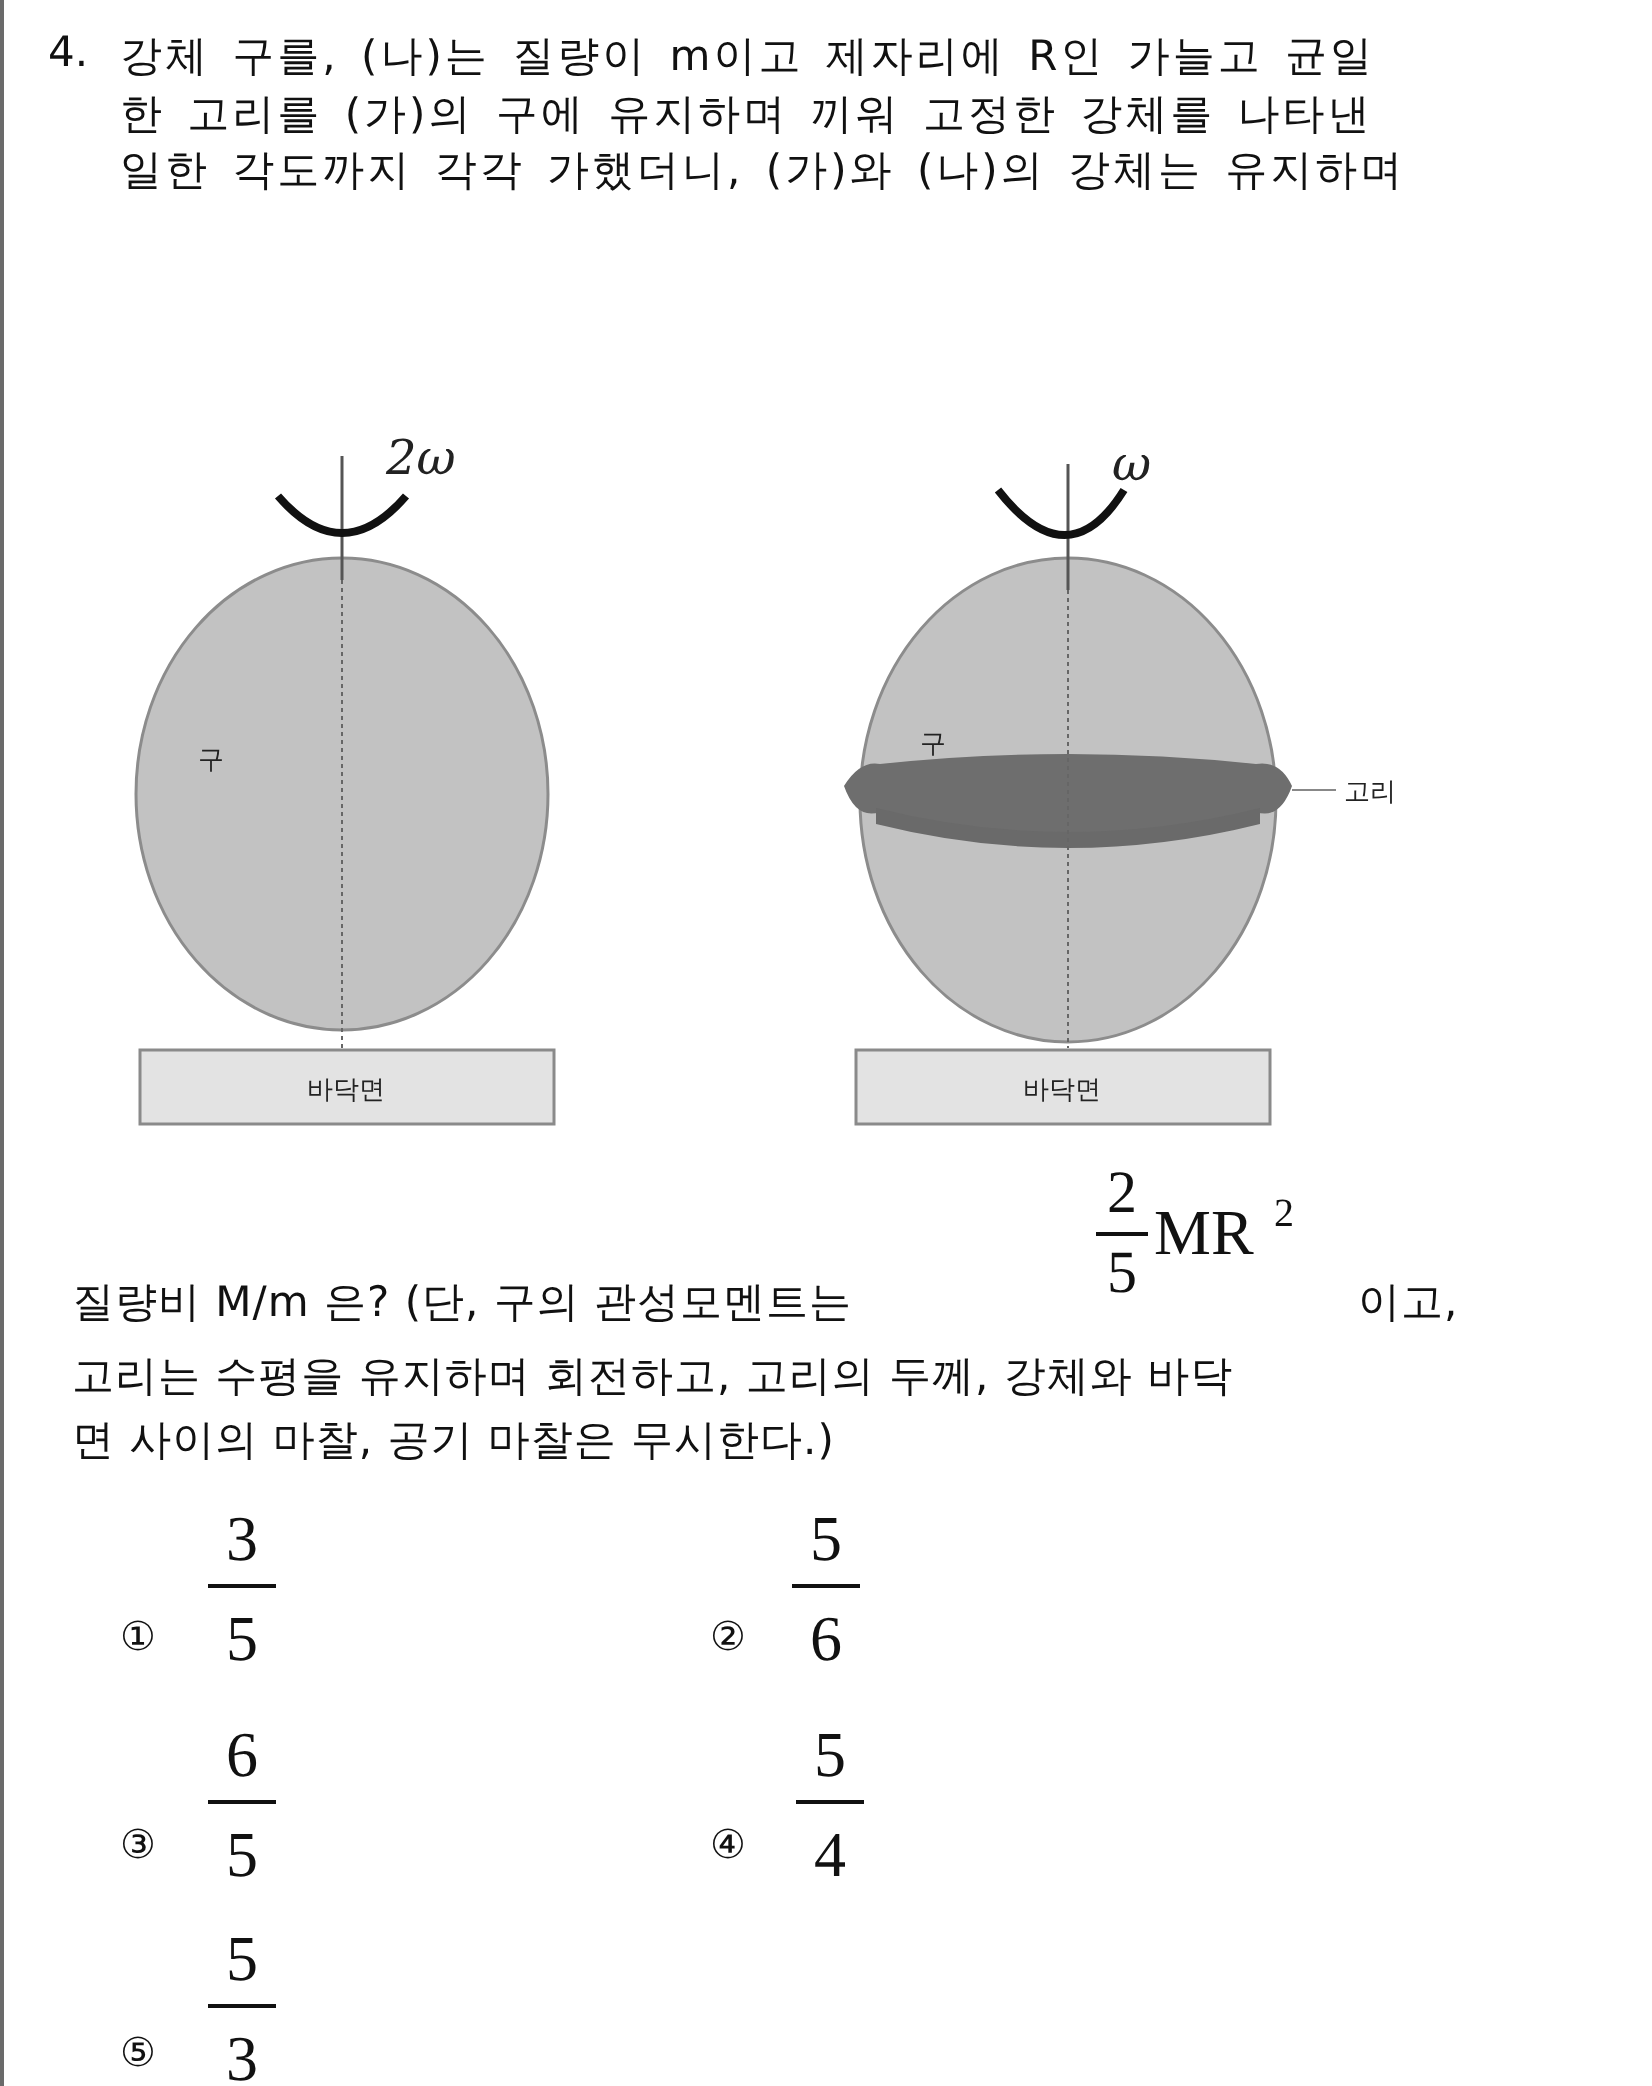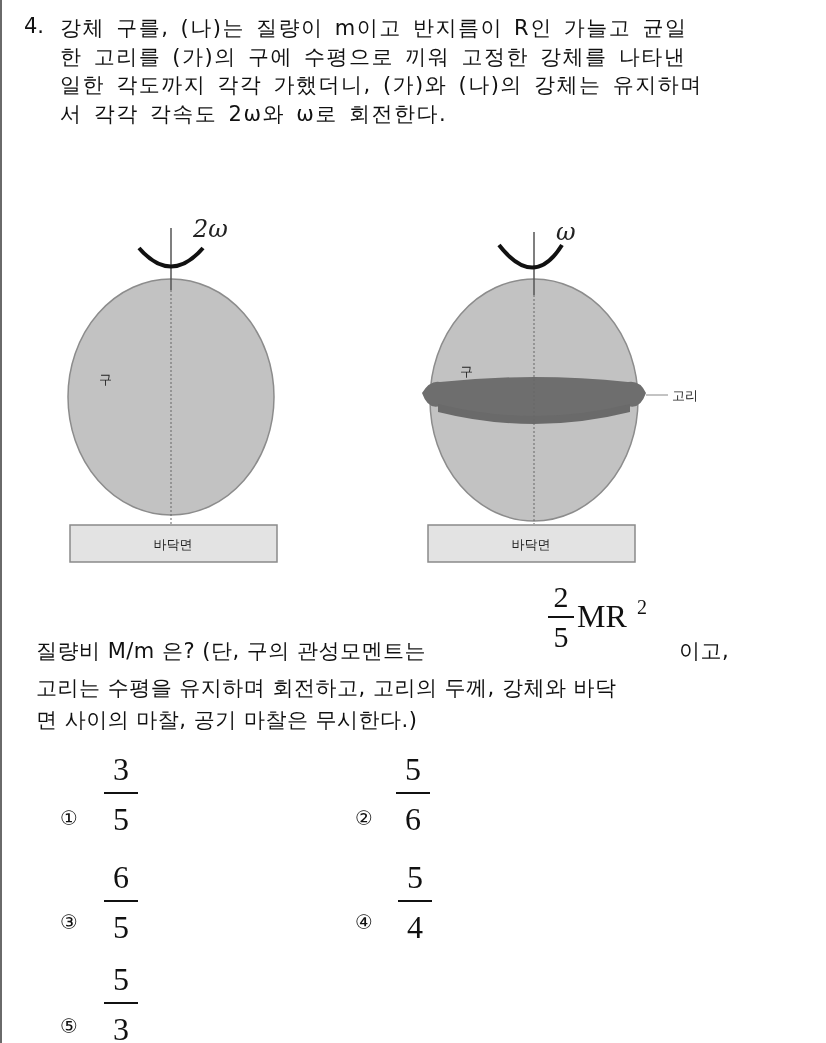--- a/index.html
+++ b/index.html
@@ -23,24 +23,23 @@
     .choice-frac .bar { display: block; height: 2px; background: #111; margin: 6px 0 8px 0; }
   </style>
 </head>
 <body>
 
 <div class="left-rule"></div>
 
 <div class="qnum">4.</div>
 
 <div class="stem">
-  <div>강체 구를, (나)는 질량이 m이고 반지름이 R인 가늘고 균일</div>
-  <div>한 고리를 (가)의 구에 수평으로 끼워 고정한 강체를 나타낸</div>
+  <div>강체 구를, (나)는 질량이 m이고 제자리에 R인 가늘고 균일</div>
+  <div>한 고리를 (가)의 구에 유지하며 끼워 고정한 강체를 나타낸</div>
   <div>일한 각도까지 각각 가했더니, (가)와 (나)의 강체는 유지하며</div>
-  <div>서 각각 각속도 2ω와 ω로 회전한다.</div>
 </div>
 
 <svg class="figure" width="826" height="580">
 
   <g>
     <ellipse cx="171" cy="397" rx="103" ry="118" fill="#c2c2c2" stroke="#8c8c8c" stroke-width="1.5"></ellipse>
     <line x1="171" y1="228" x2="171" y2="290" stroke="#555" stroke-width="1.5"></line>
     <line x1="171" y1="290" x2="171" y2="524" stroke="#666" stroke-width="1" stroke-dasharray="2,2"></line>
     <path d="M139 248 Q 171 285 203 248" fill="none" stroke="#111" stroke-width="4"></path>
     <text x="193" y="237" class="omega">2ω</text>

